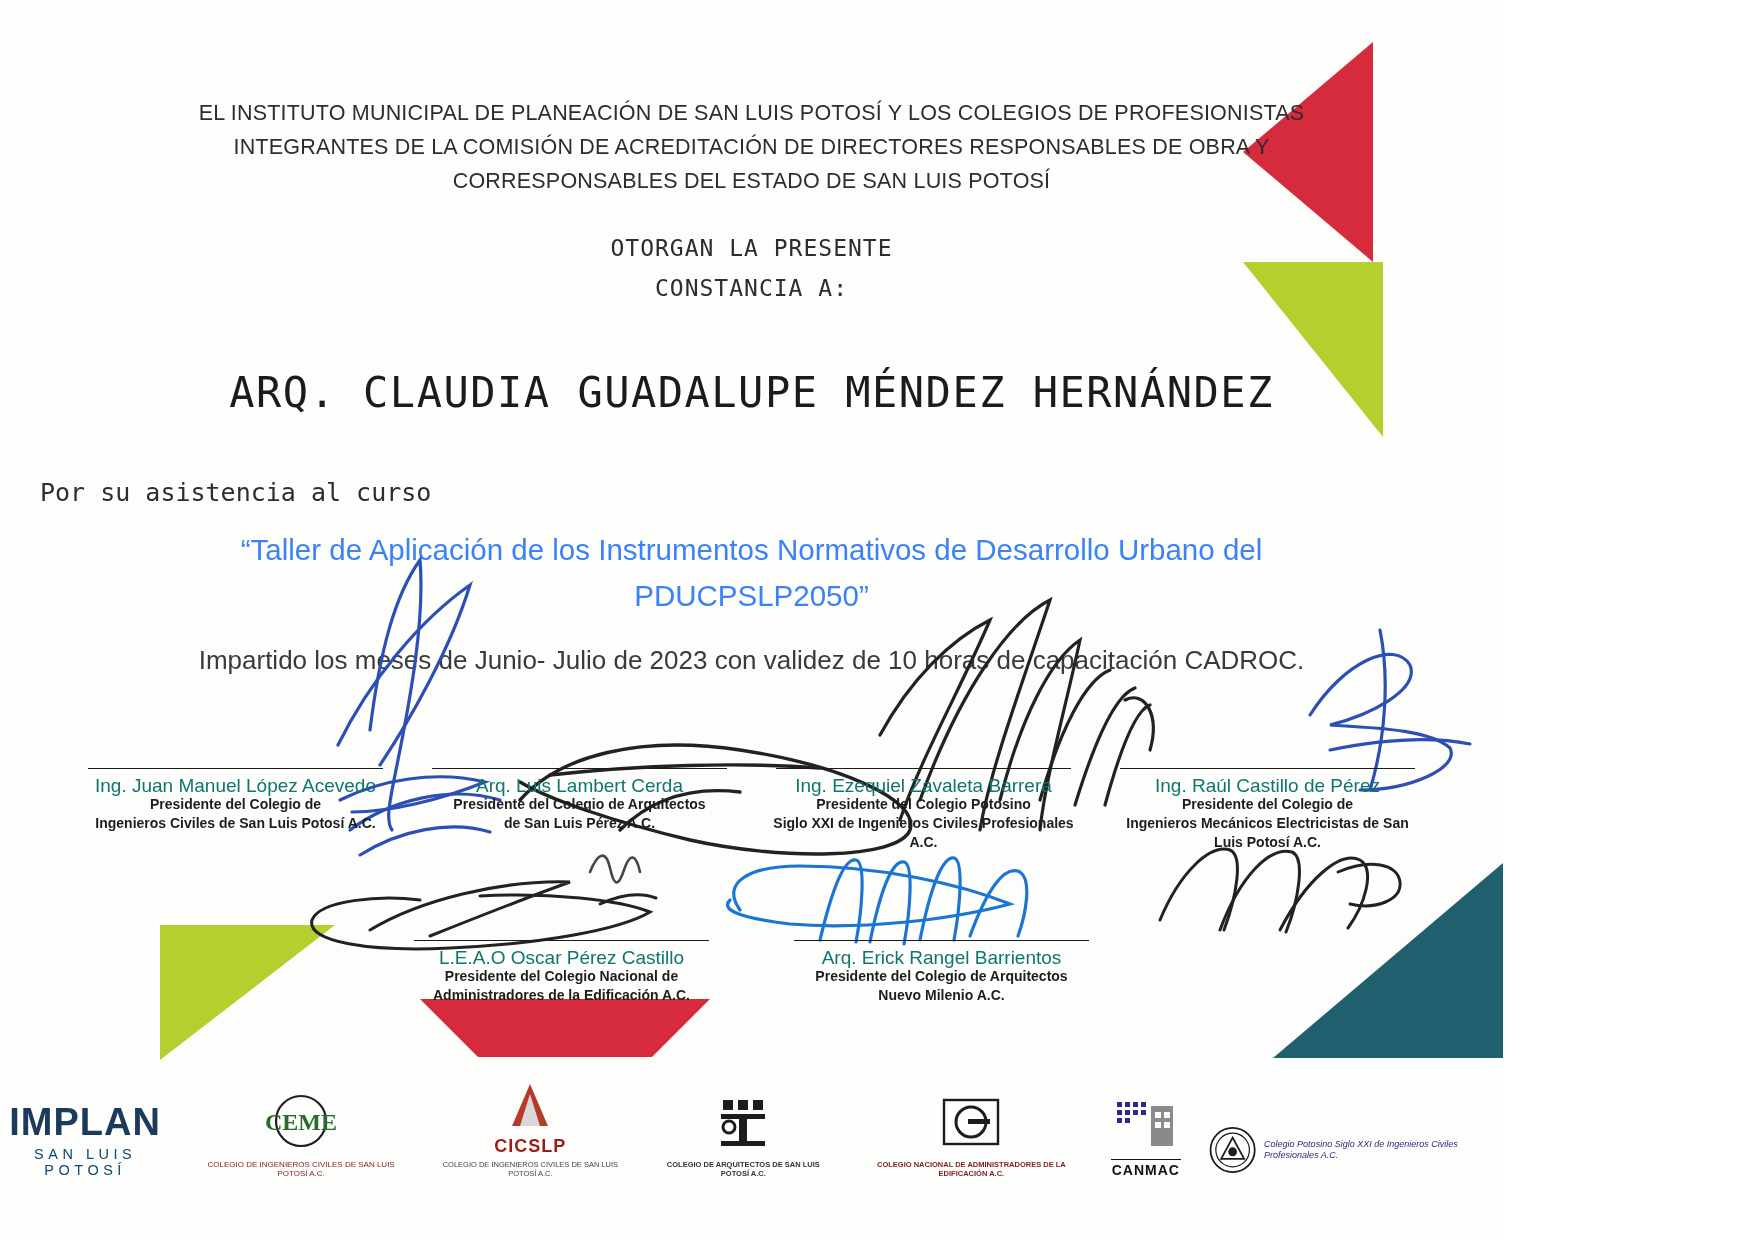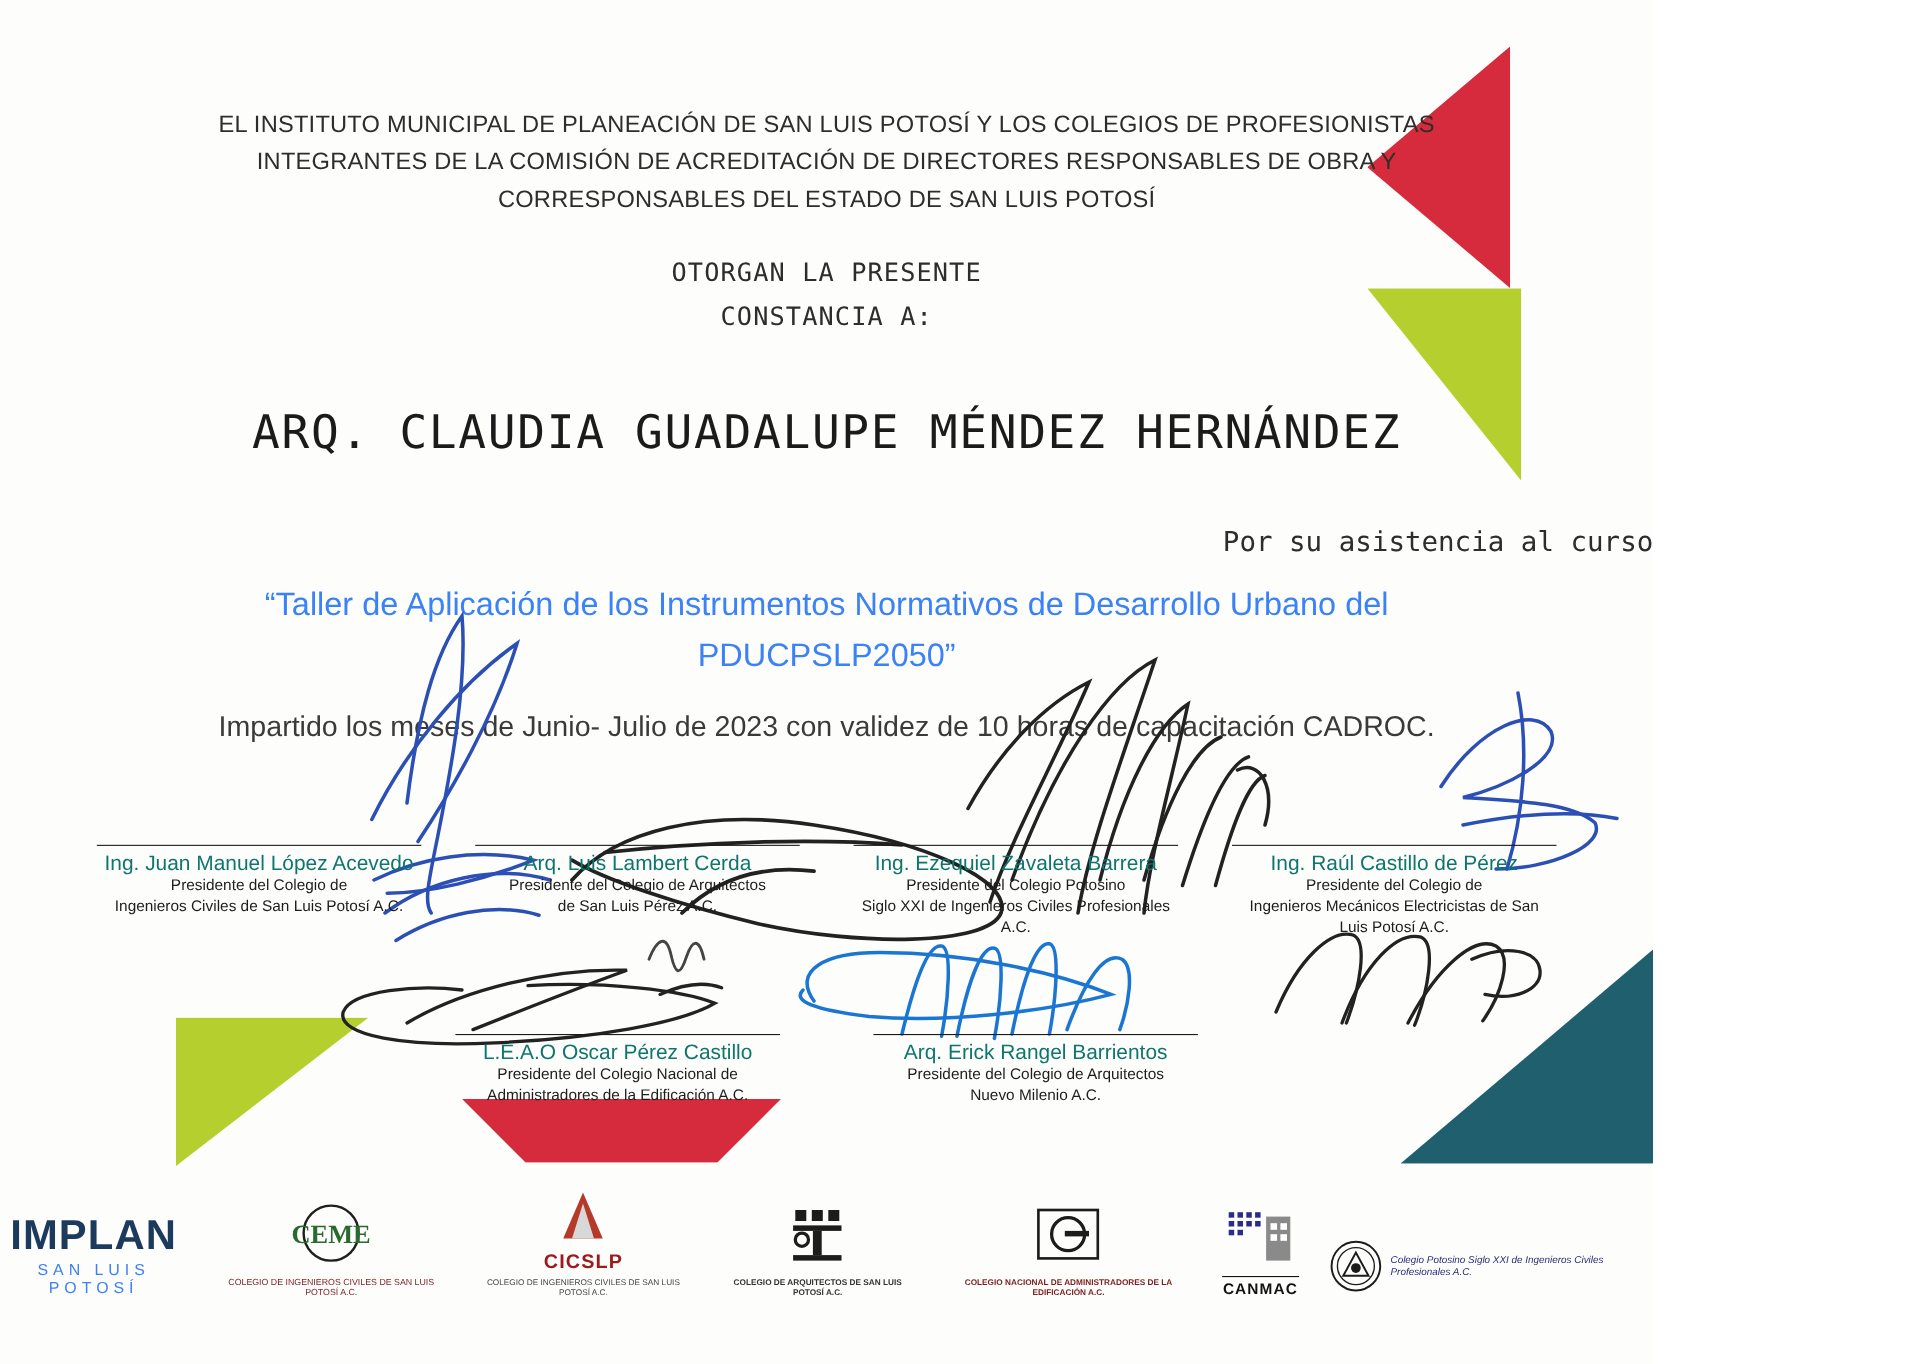--- a/index.html
+++ b/index.html
@@ -86,24 +86,25 @@
     font-family: "DejaVu Sans Mono", monospace;
     font-size: 42px;
     letter-spacing: 1.5px;
     color: #1b1b1b;
   }
 
   
   .sub-assist {
     position: absolute;
     top: 478px; left: 0; right: 0;
-    text-align: right;
+    text-align: left;
     font-family: "DejaVu Sans Mono", monospace;
     font-size: 25px;
     color: #2d2d2d;
+    padding-left: 40px;
   }
   .course-title {
     position: absolute;
     top: 527px; left: 0; right: 0;
     text-align: center;
     font-size: 29.5px;
     color: #3b82f6;
     line-height: 46px;
     font-weight: 400;
   }
@@ -138,21 +139,21 @@
     width: 92%;
     margin: 0 auto 7px auto;
   }
   .sig-name {
     font-size: 19px;
     color: #0f766e;
     line-height: 19px;
   }
   .sig-role {
     font-size: 14px;
-    font-weight: normal;
+    font-weight: bold;
     color: #1d1d1d;
     line-height: 19px;
     text-align: center;
   }
 
   
   .scribble {
     position: absolute;
     pointer-events: none;
   }
@@ -171,21 +172,21 @@
   .logo-implan .implan-main {
     font-size: 38px;
     font-weight: bold;
     letter-spacing: 1px;
     color: #1b3a5c;
     font-family: "Liberation Sans", sans-serif;
   }
   .logo-implan .implan-sub {
     font-size: 14.5px;
     letter-spacing: 4.5px;
-    color: #3b82f6;
+    color: #0c4a6e;
     margin-top: 2px;
   }
   .logo-cicslp .sub {
     font-size: 8px;
     color: #7a1f1f;
     margin-top: 3px;
     line-height: 9px;
   }
   .logo-cicslp2 .word {
     font-size: 18px;

